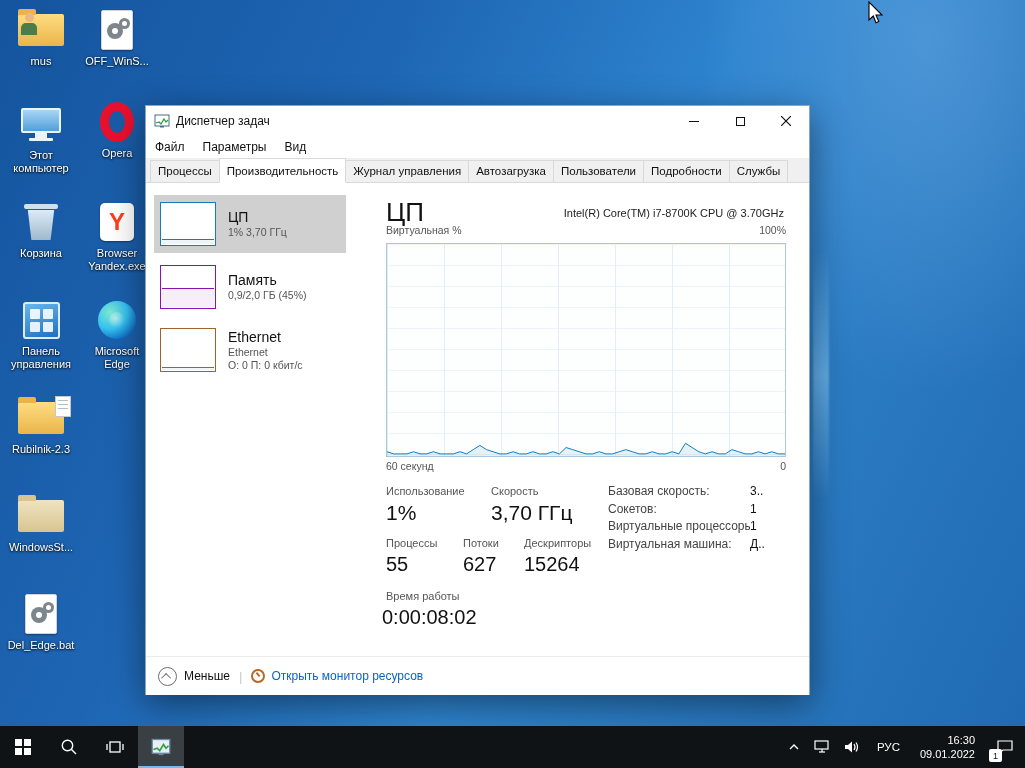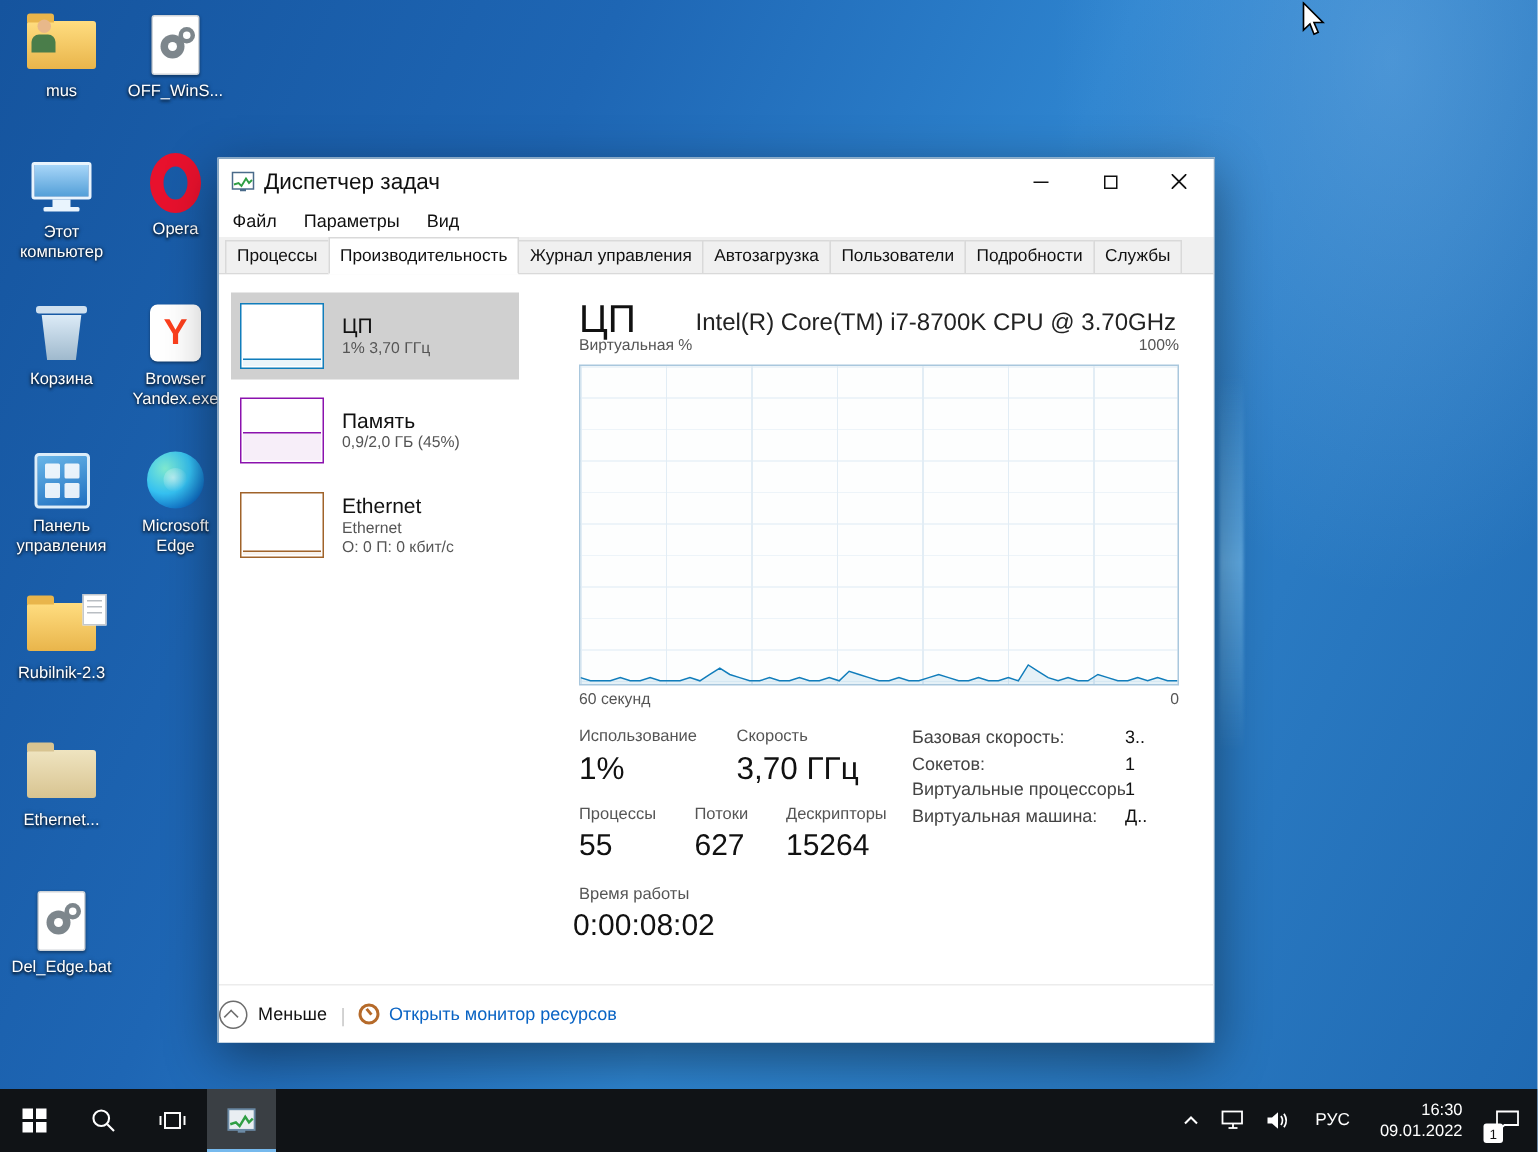--- a/index.html
+++ b/index.html
@@ -49,21 +49,21 @@
   .gear { position:absolute; width:16px; height:16px; border-radius:50%; background:#7d868c; left:5px; top:12px; }
   .gear::after { content:""; position:absolute; inset:5px; background:#fff; border-radius:50%; }
   .gear.small { width:11px; height:11px; left:17px; top:7px; }
   .gear.small::after { inset:3px; }
 
   
   .tm { position:absolute; left:145px; top:105px; width:665px; height:590px; background:#fff;
         border:1px solid #88a7c2; box-shadow:0 10px 34px rgba(0,0,0,.45); }
   .titlebar { height:30px; display:flex; align-items:center; background:#fff; }
   .appico { width:16px; height:16px; margin:0 6px 0 8px; }
-  .title { font-size:15px; color:#111; flex:1; }
+  .title { font-size:12px; color:#111; flex:1; }
   .winbtns { display:flex; height:30px; }
   .wbtn { width:46px; height:30px; display:flex; align-items:center; justify-content:center; cursor:default; }
   .glyph-min { width:10px; height:1px; background:#111; }
   .glyph-max { width:9px; height:9px; border:1px solid #111; }
   .menubar { height:22px; display:flex; align-items:center; font-size:12px; color:#111; background:#fff; }
   .menubar span { padding:2px 9px; }
   .menubar span:first-child { }
   .tabstrip { height:25px; background:#f0f0f0; border-bottom:1px solid #d9d9d9; display:flex; align-items:flex-end; padding-left:4px; }
   .tab { font-size:11.5px; color:#111; padding:4px 7px 5px; border:1px solid #d9d9d9; border-bottom:none; background:#f0f0f0;
          margin-right:-1px; position:relative; white-space:nowrap; }
@@ -83,39 +83,39 @@
   .t-cpu .tline { height:5px; border-top:1px solid #117dbb; background:rgba(17,125,187,.08); }
   .t-mem .tline { height:45%; border-top:1px solid #8b12ae; background:rgba(139,18,174,.07); }
   .t-dsk .tline { height:4px; border-top:1px solid #5c9e42; background:rgba(92,158,66,.08); }
   .t-eth .tline { height:3px; border-top:1px solid #a0632a; background:rgba(160,99,42,.08); }
   .perf-txt { margin-left:12px; }
   .perf-title { font-size:14px; color:#111; line-height:17px; }
   .perf-sub { font-size:10.5px; color:#555; line-height:13px; }
 
   
   .main-title { position:absolute; left:240px; top:14px; font-size:26px; color:#111; font-weight:400; }
-  .dev-name { position:absolute; right:25px; top:24px; font-size:16px; color:#222; }
+  .dev-name { position:absolute; right:25px; top:24px; font-size:11px; color:#222; }
   .axis-top { position:absolute; left:240px; top:41px; width:400px; display:flex; justify-content:space-between;
               font-size:10.5px; color:#555; }
   .graph { position:absolute; left:240px; top:60px; width:400px; height:214px; border:1px solid #a9c7dd; background:#fdfefe;
            background-image:repeating-linear-gradient(to right,#e2edf5 0 1px,transparent 1px 57px),
                             repeating-linear-gradient(to bottom,#edf4f9 0 1px,transparent 1px 21px); }
   .graph svg { position:absolute; inset:0; width:100%; height:100%; }
   .axis-bottom { position:absolute; left:240px; top:277px; width:400px; display:flex; justify-content:space-between;
                  font-size:10.5px; color:#555; }
   .stat-label { position:absolute; font-size:11px; color:#555; }
   .stat-value { position:absolute; font-size:21px; color:#111; }
   .stat-value.small { font-size:20px; }
   .details { position:absolute; left:462px; top:300px; width:184px; }
   .drow { display:flex; font-size:12px; line-height:17.5px; }
   .drow .dl { color:#444; flex:1; white-space:nowrap; overflow:hidden; }
   .drow .dv { color:#111; width:42px; text-align:left; }
 
   
-  .tm-footer { height:39px; border-top:1px solid #ececec; display:flex; align-items:center; background:#fff; }
+  .tm-footer { height:39px; border-top:1px solid #ececec; display:flex; align-items:center; padding-left:12px; background:#fff; }
   .less-circle { width:19px; height:19px; border-radius:50%; border:1px solid #6d6d6d; display:flex; align-items:center; justify-content:center; }
   .chev-up { width:7px; height:7px; border-left:1.6px solid #6d6d6d; border-top:1.6px solid #6d6d6d; transform:rotate(45deg) translate(0px,2px); }
   .less-txt { font-size:12px; color:#111; margin-left:7px; }
   .fdiv { color:#c9c9c9; margin:0 9px; font-size:13px; }
   .resico { width:14px; height:14px; border-radius:50%; border:2px solid #b56a2a; position:relative; margin-right:6px; }
   .resico::after { content:""; position:absolute; left:4px; top:1px; width:2px; height:5px; background:#b56a2a; transform:rotate(-40deg); }
   .reslink { font-size:12px; color:#0a64c4; }
 
   
   .taskbar { position:absolute; left:0; bottom:0; width:1025px; height:42px; background:#101316; display:flex; align-items:stretch; }
@@ -187,21 +187,21 @@
         <i></i>
         <i></i>
       </div>
     </div>
   <div class="dlabel">Rubilnik-2.3</div>
 </div>
 <div class="dicon" style="left:6px;top:494px">
   <div class="dic">
       <div class="folder pale"></div>
     </div>
-  <div class="dlabel">Ethernet...</div>
+  <div class="dlabel">WindowsSt...</div>
 </div>
 <div class="dicon" style="left:6px;top:592px">
   <div class="dic">
       <div class="gearfile">
         <div class="gear"></div>
         <div class="gear small"></div>
       </div>
     </div>
   <div class="dlabel">Del_Edge.bat</div>
 </div>

